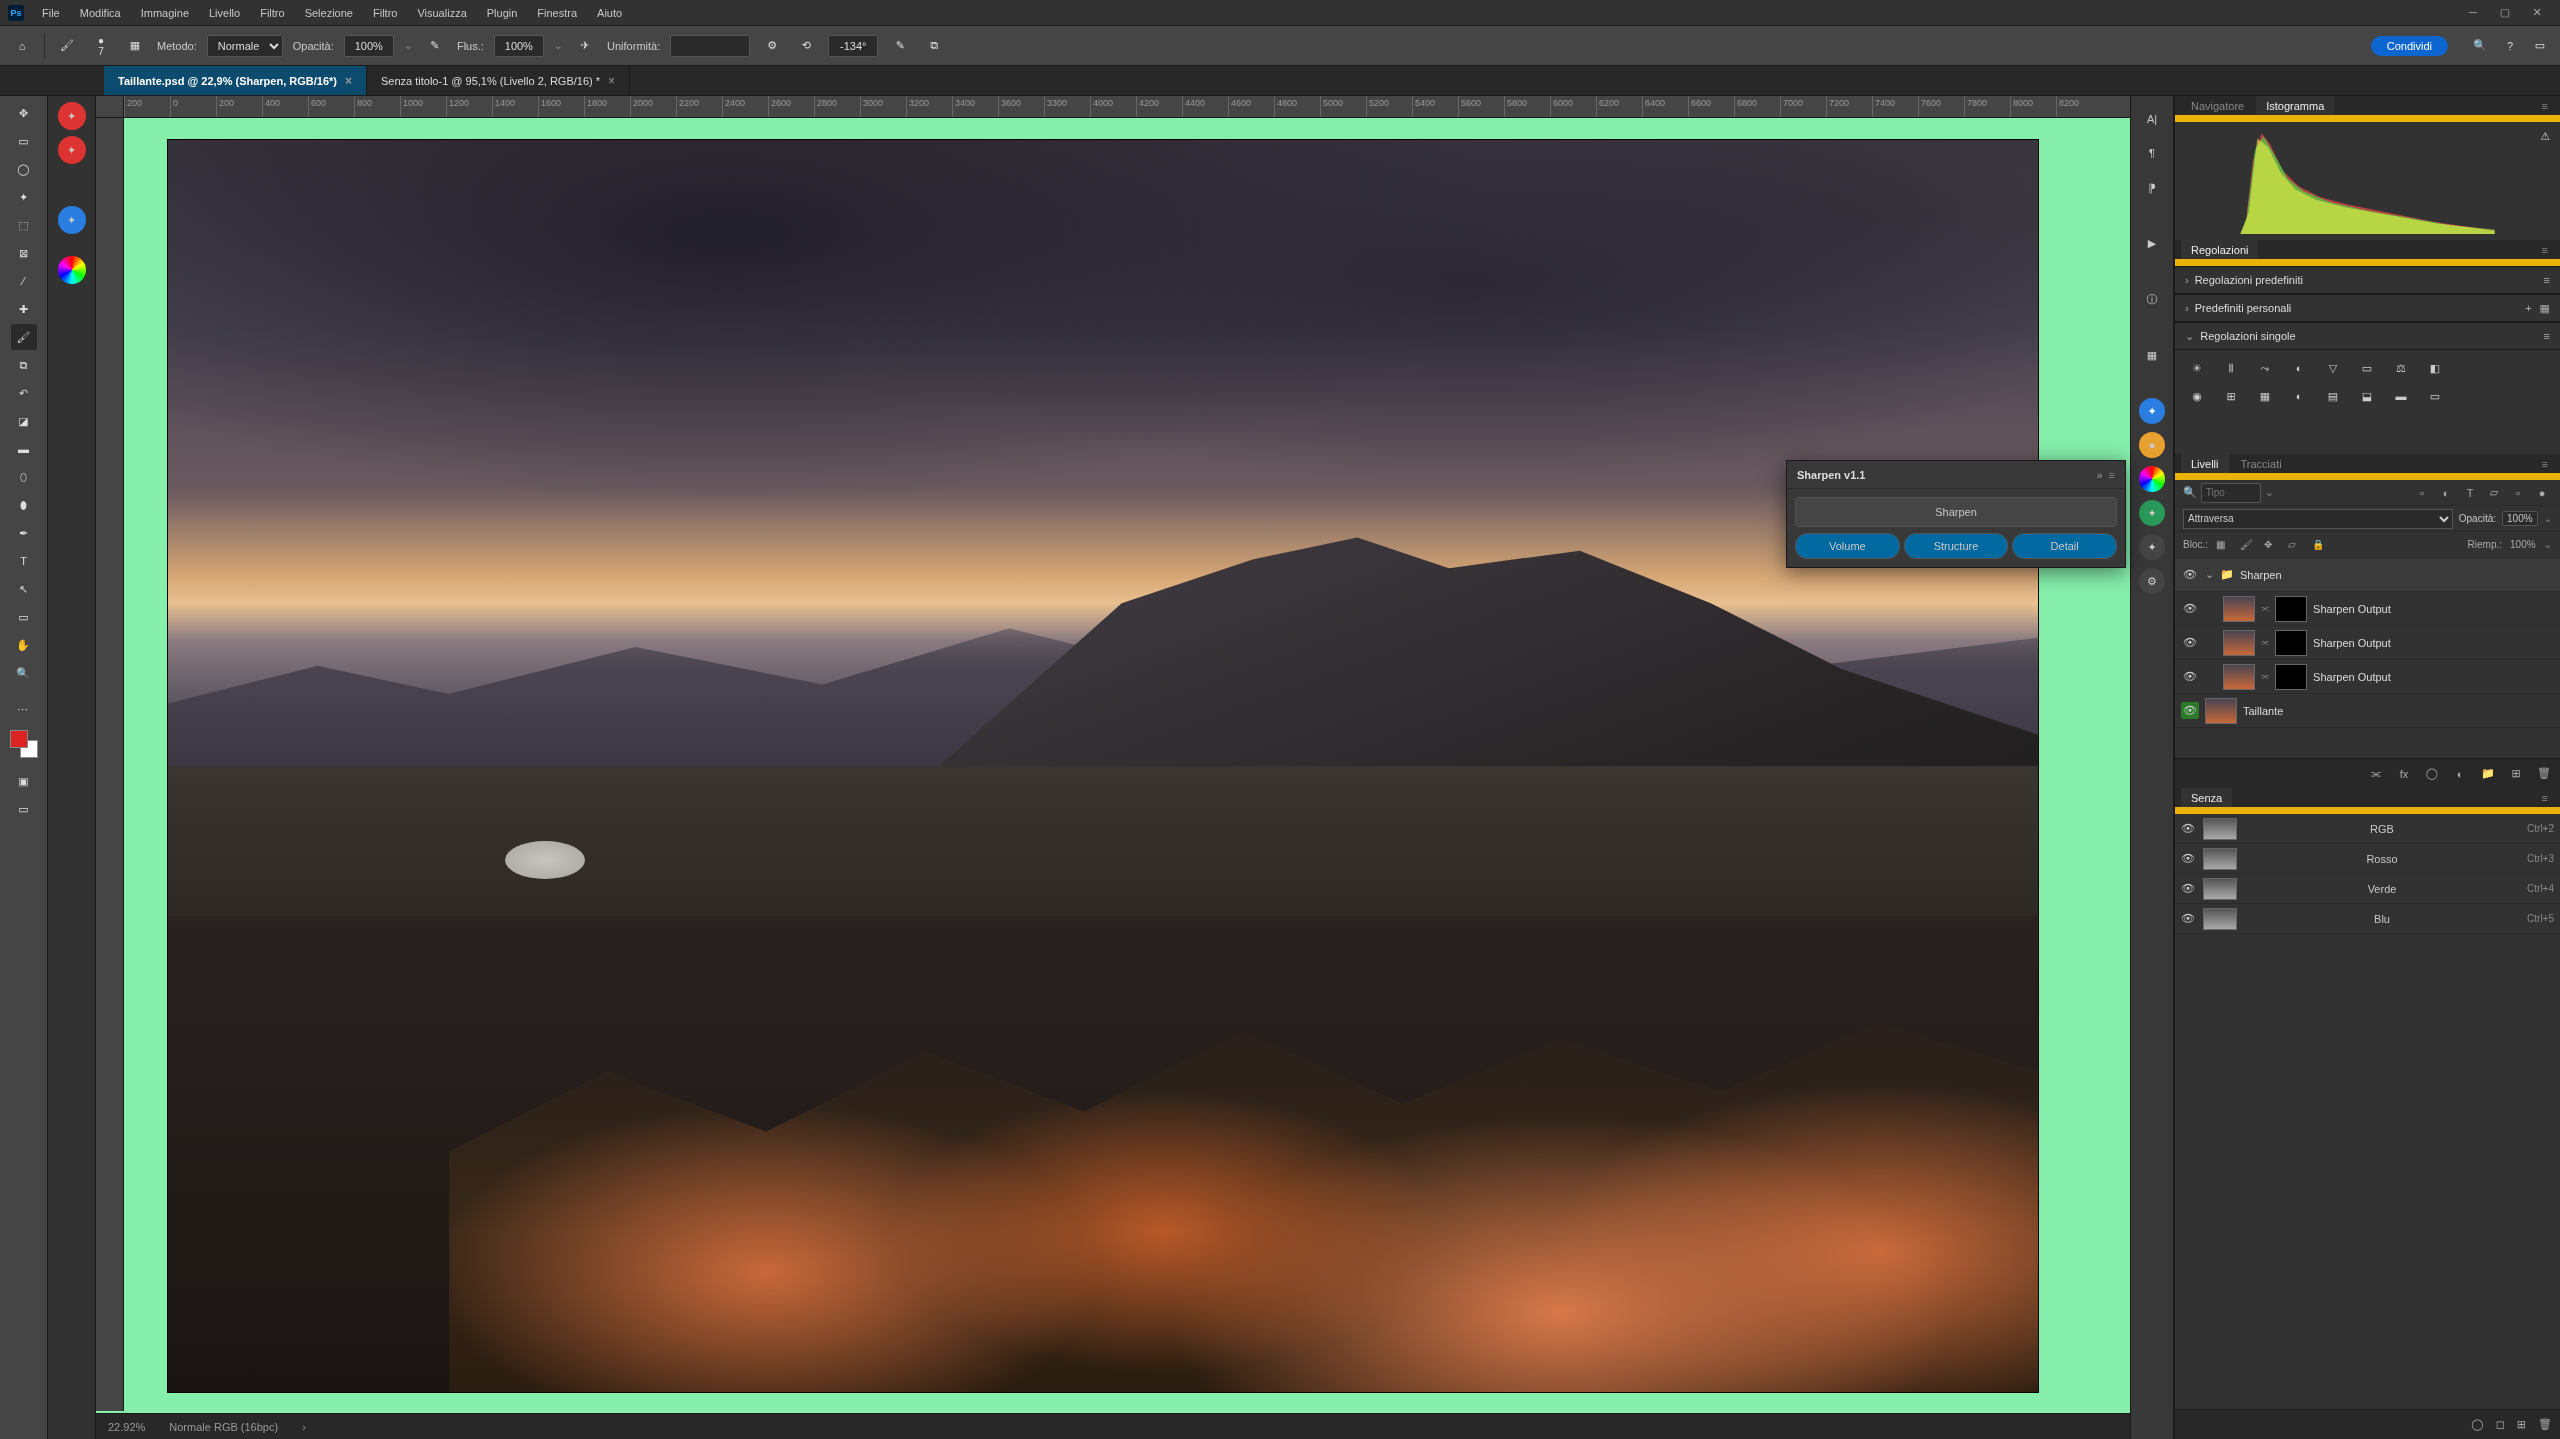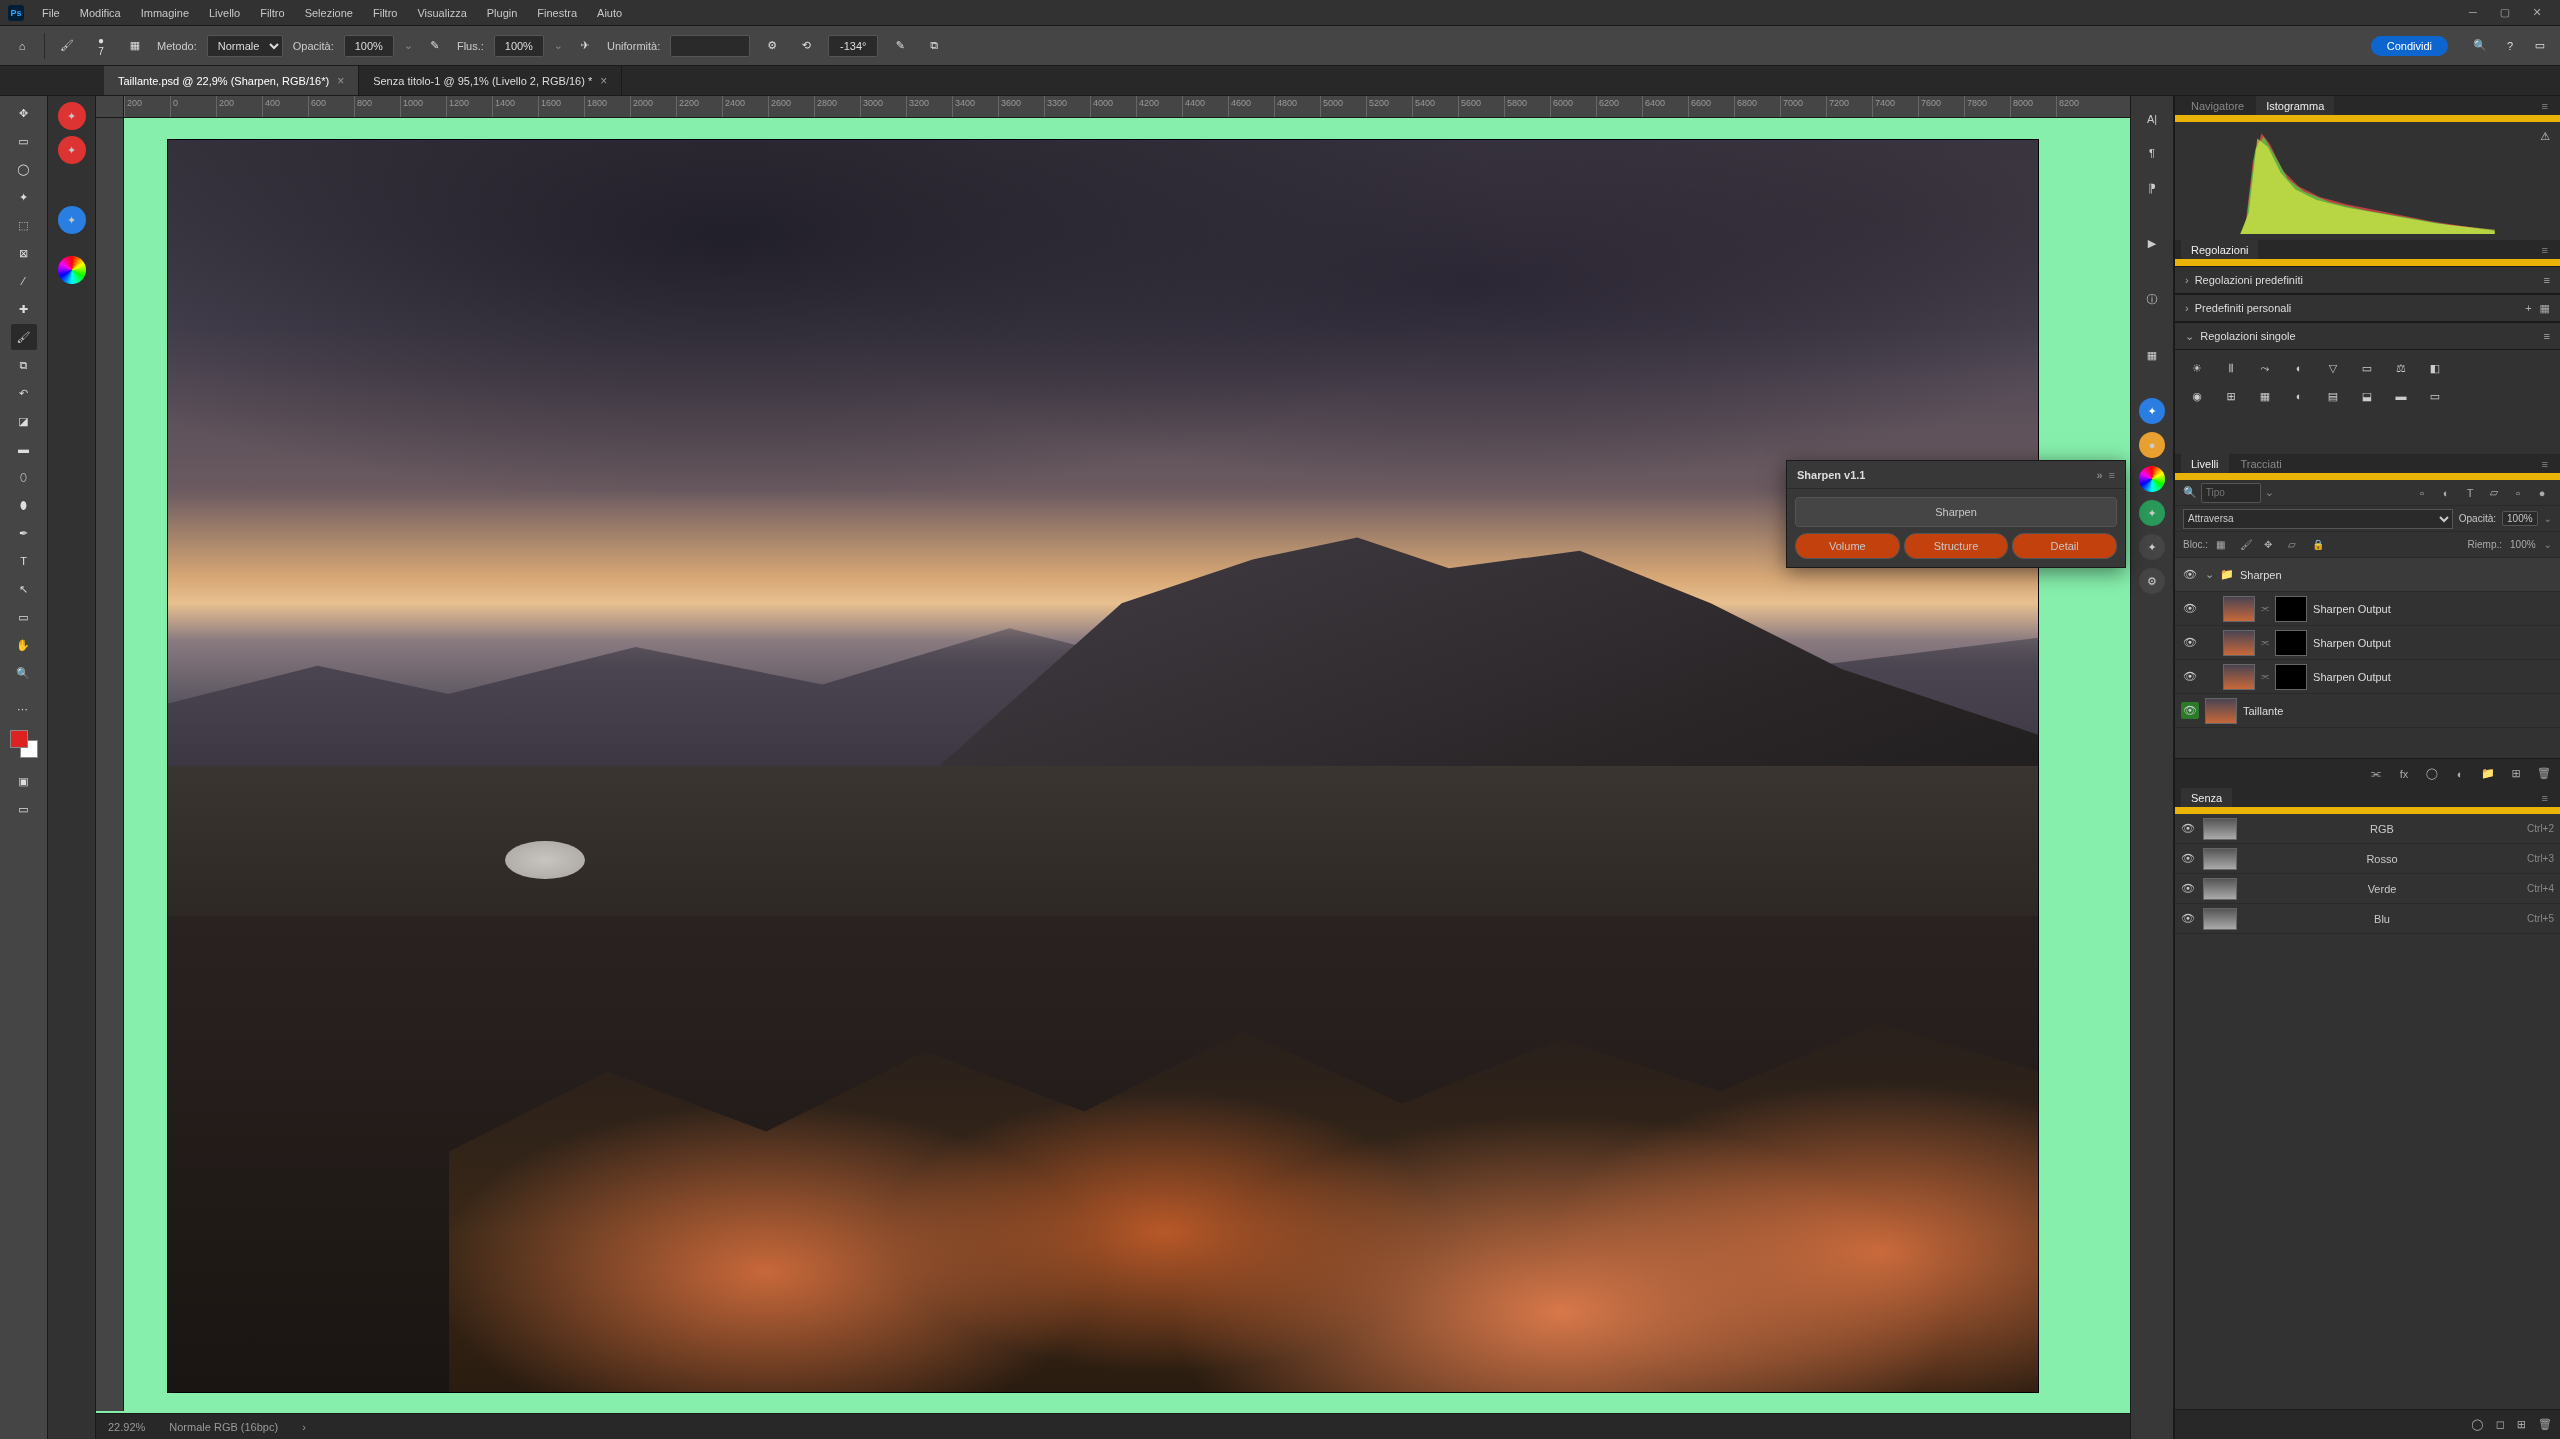--- a/index.html
+++ b/index.html
@@ -19,21 +19,21 @@
 .optbar select, .optbar .valbox { background:#2a2a2a;border:1px solid #555;color:#ddd;height:22px;padding:0 6px;font-size:11px; border-radius:2px;}
 .optbar .valbox { width:50px; text-align:center; display:inline-flex;align-items:center;justify-content:center;}
 .optbar .sep { width:1px;height:26px;background:#2a2a2a; }
 .share-btn { margin-left:auto; background:#0d66d0; color:#fff; padding:4px 16px; border-radius:12px; font-size:11px; }
 .top-icons { display:flex; gap:10px; margin-left:12px; color:#ddd;}
 .top-icons span{width:20px;height:20px;display:flex;align-items:center;justify-content:center;}
 
 
 .tabbar { height: 30px; background: #282828; display: flex; align-items: center; border-bottom:1px solid #1a1a1a; padding-left:104px;}
 .tab { height:100%; padding:0 14px; display:flex; align-items:center; gap:8px; color:#ddd; border-right:1px solid #1a1a1a;}
-.tab.active { background:#404040; color:#fff; font-weight:normal;}
+.tab.active { background:#0c4a6e; color:#fff; font-weight:bold;}
 .tab .close{ color:#999; font-size:12px;}
 
 
 .workspace { position:absolute; top:96px; left:0; right:0; bottom:0; display:flex; }
 
 
 .tools-col { width:48px; background:#454545; display:flex; flex-direction:column; align-items:center; gap:2px; padding:4px 0; border-right:1px solid #1a1a1a;}
 .tools-col .tbtn { width:26px;height:26px;display:flex;align-items:center;justify-content:center;color:#ddd;border-radius:2px;position:relative;}
 .tools-col .spacer{height:6px;}
 .tools-col .dots{letter-spacing:2px;}
@@ -69,21 +69,21 @@
  clip-path:polygon(0 40%,10% 20%,20% 35%,30% 15%,40% 30%,50% 10%,60% 28%,70% 12%,80% 25%,90% 8%,100% 20%,100% 100%,0 100%);}
 .statusbar{position:absolute;bottom:0;left:0;right:0;height:26px;background:#282828;border-top:1px solid #1a1a1a;display:flex;align-items:center;padding:0 12px;gap:24px;color:#999;font-size:11px;}
 
 
 .sharpen-panel{position:absolute; top:460px; right:434px; width:340px; background:#383838; border:1px solid #1a1a1a; box-shadow:0 4px 20px rgba(0,0,0,0.5);}
 .sharpen-panel .hdr{height:28px;display:flex;align-items:center;padding:0 10px;color:#ddd;font-size:11px;border-bottom:1px solid #2a2a2a; font-weight:bold;}
 .sharpen-panel .hdr .ctrls{margin-left:auto;color:#888;display:flex;gap:6px;}
 .sharpen-panel .body{padding:8px;}
 .sharpen-panel .mainbtn{background:#454545;border:1px solid #555;border-radius:4px;height:30px;display:flex;align-items:center;justify-content:center;margin-bottom:6px;}
 .sharpen-panel .tabs{display:flex;gap:4px;}
-.sharpen-panel .tabs div{flex:1;background:#c2410c;border:1px solid #555;border-radius:12px;height:26px;display:flex;align-items:center;justify-content:center;}
+.sharpen-panel .tabs div{flex:1;background:#0369a1;border:1px solid #555;border-radius:12px;height:26px;display:flex;align-items:center;justify-content:center;}
 
 
 .right-strip{width:44px;background:#383838;border-left:1px solid #1a1a1a;border-right:1px solid #1a1a1a;display:flex;flex-direction:column;align-items:center;gap:8px;padding:10px 0;}
 .right-strip .ic{width:26px;height:26px;display:flex;align-items:center;justify-content:center;color:#ccc;border-radius:3px;}
 .right-strip .ic.round{border-radius:50%;}
 
 .panels{width:386px;background:#323232;border-left:1px solid #1a1a1a;display:flex;flex-direction:column;}
 .panel-tabs{height:26px;display:flex;align-items:center;border-bottom:7px solid #eab308;padding:0 6px;gap:2px;background:#282828;}
 .panel-tabs .ptab{padding:0 10px;height:100%;display:flex;align-items:center;color:#888;}
 .panel-tabs .ptab.active{color:#eee;background:#323232;}

